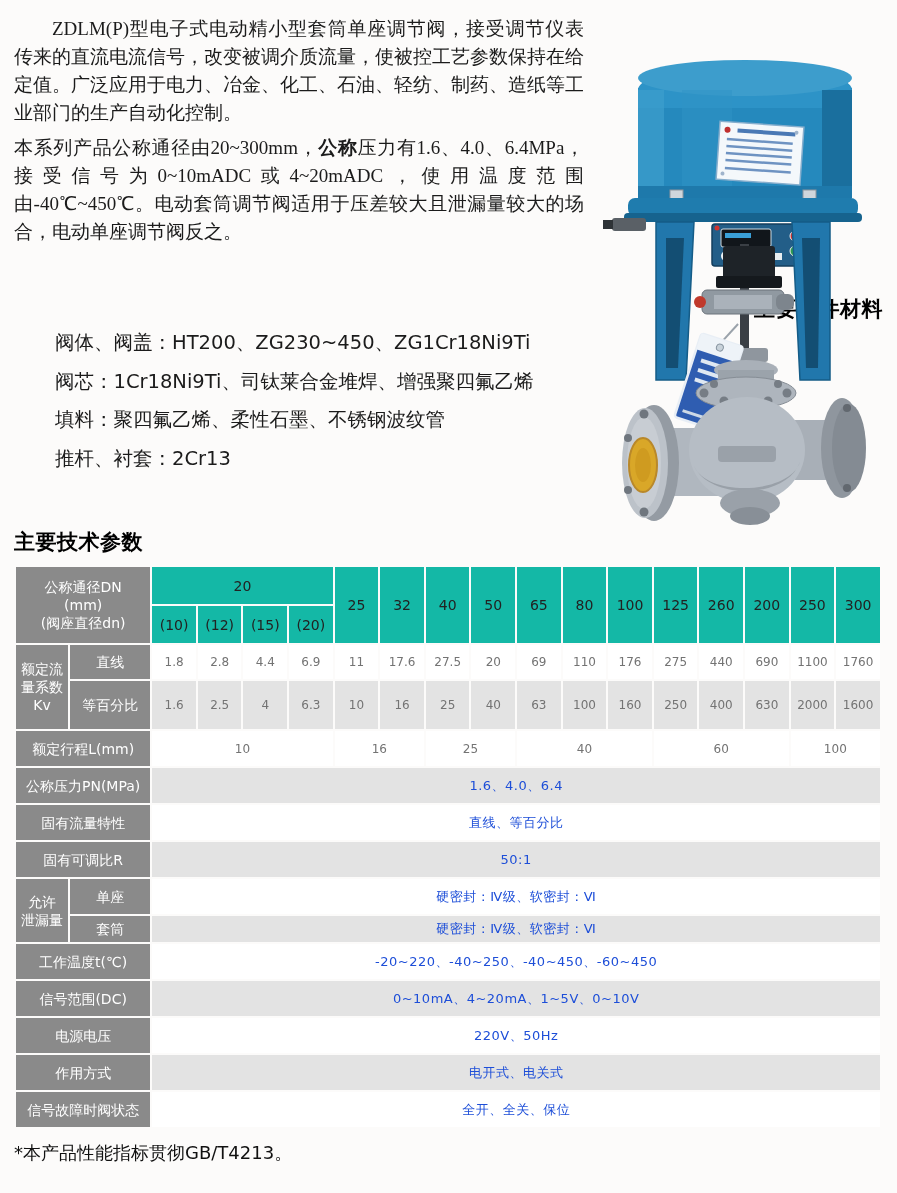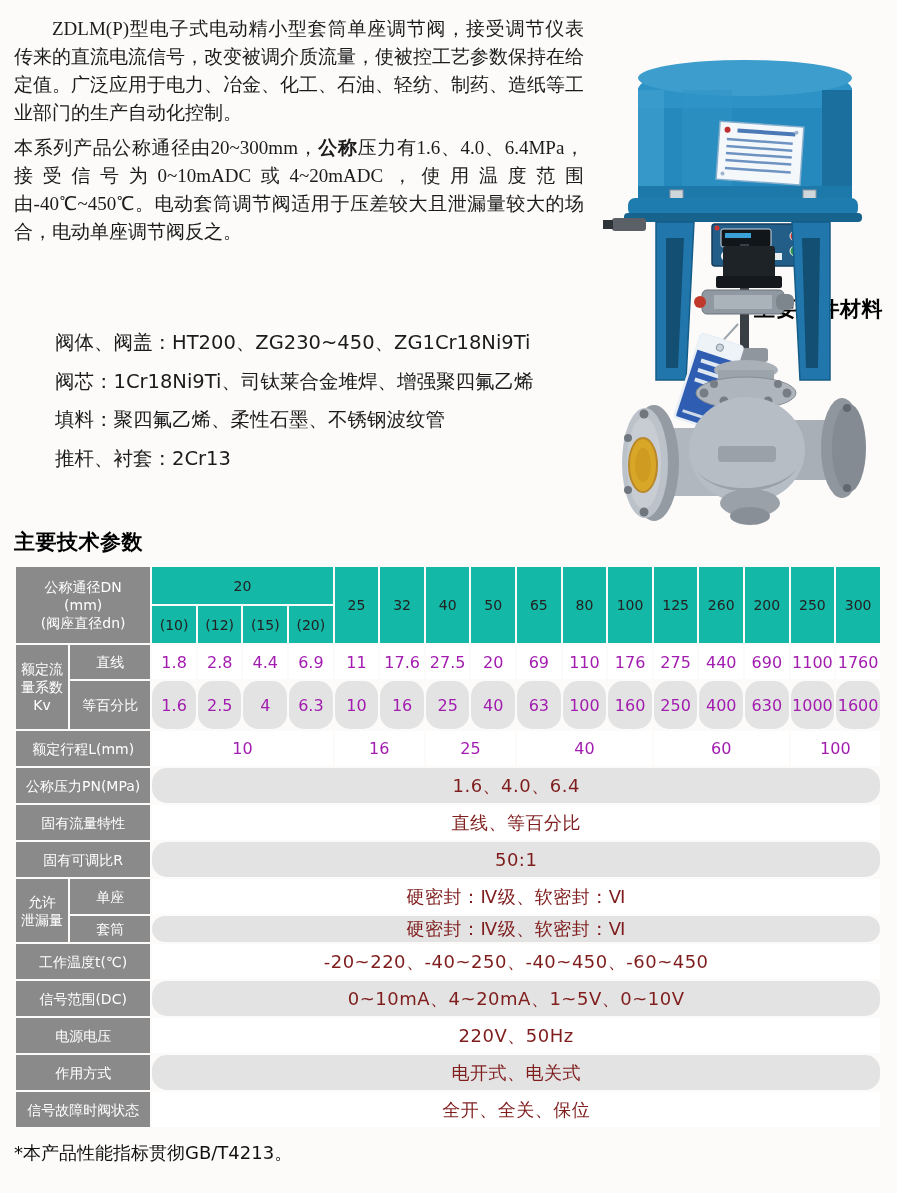--- a/index.html
+++ b/index.html
@@ -36,23 +36,23 @@
   table.spec {
     border-collapse:separate; border-spacing:2px; table-layout:fixed;
     width:868px; margin-top:10px;
   }
   table.spec th, table.spec td {
     text-align:center; vertical-align:middle; padding:0 1px;
     font-weight:normal; overflow:hidden;
   }
   .lbl { background:#8a8a8a; color:#ffffff; font-size:14px; line-height:1.3; }
   .hd  { background:#14b8a6; color:#222; font-size:14px; }
-  .num { background:#ffffff; color:#a21caf; font-size:16px; }
-  .merged { background:#ffffff; color:#7f1d1d; font-size:18px; letter-spacing:0.5px;margin-top:28px; }
-  tr.alt .num, tr.alt .merged, tr.alt .hd { background:#e3e3e3;border-radius:15px; }
+  .num { background:#ffffff; color:#737373; font-size:12px; }
+  .merged { background:#ffffff; color:#1d4ed8; font-size:13px; letter-spacing:0.5px;margin-top:28px; }
+  tr.alt .num, tr.alt .merged, tr.alt .hd { background:#e3e3e3; }
   .pre { white-space:pre-line; }
   .footnote { font-size:18px; margin:12px 0 0 0; color:#111; }
 
   
   .photo { position:absolute; left:590px; top:48px; width:300px; height:485px; }
 </style>
 </head>
 <body>
 
 <div class="content">
@@ -150,21 +150,21 @@
       <td class="num">10</td>
       <td class="num">16</td>
       <td class="num">25</td>
       <td class="num">40</td>
       <td class="num">63</td>
       <td class="num">100</td>
       <td class="num">160</td>
       <td class="num">250</td>
       <td class="num">400</td>
       <td class="num">630</td>
-      <td class="num">1000</td>
+      <td class="num">2000</td>
       <td class="num">1600</td>
     </tr>
     <tr style="height:35px">
       <th class="lbl" colspan="2">额定行程L(mm)</th>
       <td class="num" colspan="4">10</td>
       <td class="num" colspan="2">16</td>
       <td class="num" colspan="2">25</td>
       <td class="num" colspan="3">40</td>
       <td class="num" colspan="3">60</td>
       <td class="num" colspan="2">100</td>

